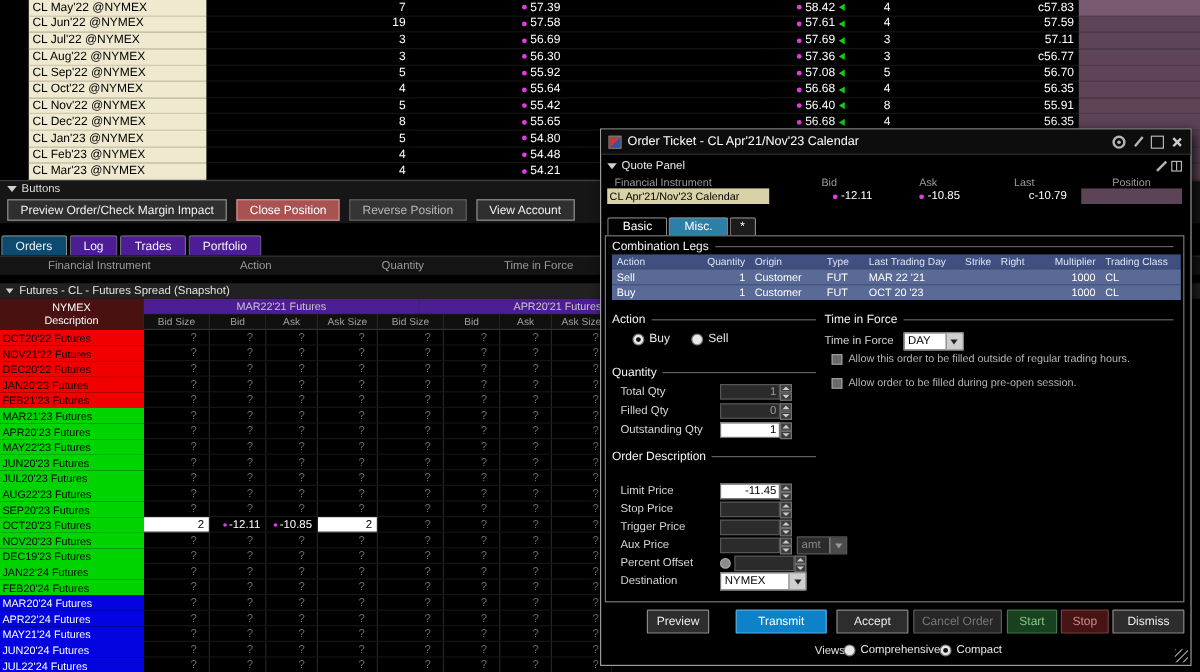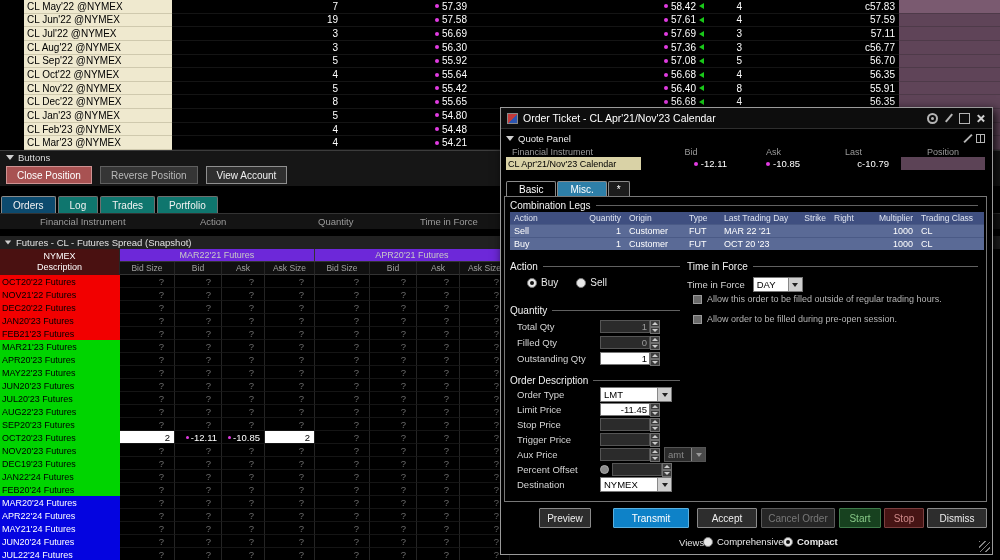--- a/index.html
+++ b/index.html
@@ -28,30 +28,30 @@
   #buttons-panel { position:absolute; top:150px; left:0; width:1000px; height:36px; background:#161616; border-top:1px solid #3c3c3c; }
   .panel-hdr { display:flex; align-items:center; gap:4px; padding:1px 0 0 6px; color:#ddd; font-size:9.5px; height:12px; }
   .tri { width:0; height:0; border-left:4px solid transparent; border-right:4px solid transparent; border-top:5px solid #cfcfcf; display:inline-block; }
   #action-buttons { display:flex; gap:8px; margin:3px 0 0 6px; }
   .abtn { height:18px; padding:0 10px; font-size:10px; display:flex; align-items:center; background:#2f2f2f; border:1px solid #8f8f8f; color:#f0f0f0; cursor:pointer; }
   .abtn.red { background:#a85252; border-color:#cf9292; color:#fff; }
   .abtn.gray { background:#353535; border-color:#5f5f5f; color:#b8b8b8; }
 
   
   #tabs-row { position:absolute; top:196px; left:1px; height:17px; display:flex; gap:2px; }
-  .mtab { padding:1px 11px 0; background:#0f766e; border:1px solid #6f6f6f; border-bottom:none; border-radius:2px 2px 0 0; color:#f2f2f2; font-size:10px; display:flex; align-items:center; cursor:pointer; }
+  .mtab { padding:1px 11px 0; background:#4c1d95; border:1px solid #6f6f6f; border-bottom:none; border-radius:2px 2px 0 0; color:#f2f2f2; font-size:10px; display:flex; align-items:center; cursor:pointer; }
   .mtab.active { background:#0c4a6e; border-color:#8a8a8a; }
   #orders-header { position:absolute; top:213px; left:0; width:1000px; height:16px; background:#141414; border-top:1px solid #333; }
   .ohdr { position:absolute; top:2px; color:#9c9c9c; font-size:9.5px; }
 
   
   #spread-title { position:absolute; top:236px; left:0; width:1000px; height:13px; background:#212121; color:#e2e2e2; font-size:9.5px; display:flex; align-items:center; gap:4px; padding-left:4px; }
   #grid-corner { position:absolute; top:249px; left:0; width:120px; height:26px; background:#4a1111; color:#fff; font-size:9px; display:flex; flex-direction:column; align-items:center; justify-content:center; line-height:11px; border-right:1px solid #262626; }
   #group-headers { position:absolute; top:249px; left:120px; height:13px; display:flex; }
-  .ghdr { width:195px; background:#6d28d9; color:#c8c8c8; font-size:9px; display:flex; align-items:center; justify-content:center; border-right:1px solid #333; border-bottom:1px solid #333; }
+  .ghdr { width:230px; background:#4c1d95; color:#c8c8c8; font-size:9px; display:flex; align-items:center; justify-content:center; border-right:1px solid #333; border-bottom:1px solid #333; }
   #col-headers { position:absolute; top:262px; left:120px; height:13px; display:flex; }
   .chdr { background:#101010; color:#a0a0a0; font-size:8.5px; display:flex; align-items:center; justify-content:center; border-right:1px solid #262626; border-bottom:1px solid #333; }
   #spread-rows { position:absolute; top:275px; left:0; width:1000px; height:285px; overflow:hidden; }
   .srow { display:flex; height:13px; }
   .slab { width:120px; font-size:9px; display:flex; align-items:center; padding-left:2px; flex:none; }
   .slab.red { background:#f20000; color:#000; }
   .slab.green { background:#00d400; color:#000; }
   .slab.blue { background:#0404e0; color:#fff; }
   .dcell { display:flex; align-items:center; justify-content:flex-end; padding-right:10px; font-size:9.5px; color:#6e6e6e; border-right:1px solid #242424; border-bottom:1px solid #151515; flex:none; }
   .dcell.w0{width:55px}.dcell.w1{width:47px}.dcell.w2{width:43px}.dcell.w3{width:50px}
@@ -364,20 +364,21 @@
         </div>
       </div>
   </div>
 
   <div id="buttons-panel">
     <div class="panel-hdr">
       <span class="tri"></span>
       <span>Buttons</span>
     </div>
     <div id="action-buttons">
+        <div class="abtn ">Preview Order/Check Margin Impact</div>
         <div class="abtn red">Close Position</div>
         <div class="abtn gray">Reverse Position</div>
         <div class="abtn ">View Account</div>
       </div>
   </div>
 
   <div id="tabs-row">
       <div class="mtab active">Orders</div>
       <div class="mtab">Log</div>
       <div class="mtab">Trades</div>
@@ -1162,27 +1163,20 @@
           </span>
         </div>
         <div class="frow" style="top: 154px; left: 12px;">
           <span class="flabel w83">Outstanding Qty</span>
           <span class="ibox">1</span>
           <span class="spin">
             <b class="u"></b>
             <b class="d"></b>
           </span>
         </div>
-        <div class="frow" style="top: 190px; left: 12px;">
-          <span class="flabel w83">Order Type</span>
-          <span class="dd">
-            <span class="dd-val" style="min-width: 56px;">LMT</span>
-            <span class="dd-btn"></span>
-          </span>
-        </div>
         <div class="frow" style="top: 205px; left: 12px;">
           <span class="flabel w83">Limit Price</span>
           <span class="ibox">-11.45</span>
           <span class="spin">
             <b class="u"></b>
             <b class="d"></b>
           </span>
         </div>
         <div class="frow" style="top: 220px; left: 12px;">
           <span class="flabel w83">Stop Price</span>
@@ -1239,21 +1233,21 @@
         <div class="fb f4 start">Start</div>
         <div class="fb f5 stop">Stop</div>
         <div class="fb f6 ">Dismiss</div>
       </div>
     <div id="ot-views">
       <span class="vlabel">Views</span>
     <div class="rrow vr" style="left: 202px;">
           <span class="radio"></span>
           <span class="rlabel sm">Comprehensive</span>
         </div>
-        <div class="rrow vr" style="left: 282px; font-weight: bold;">
+        <div class="rrow vr" style="left: 282px;">
           <span class="radio sel"></span>
           <span class="rlabel sm">Compact</span>
         </div>
       </div>
     <div class="grip"></div>
   </div>
 
 </div>
 
 </body></html>

